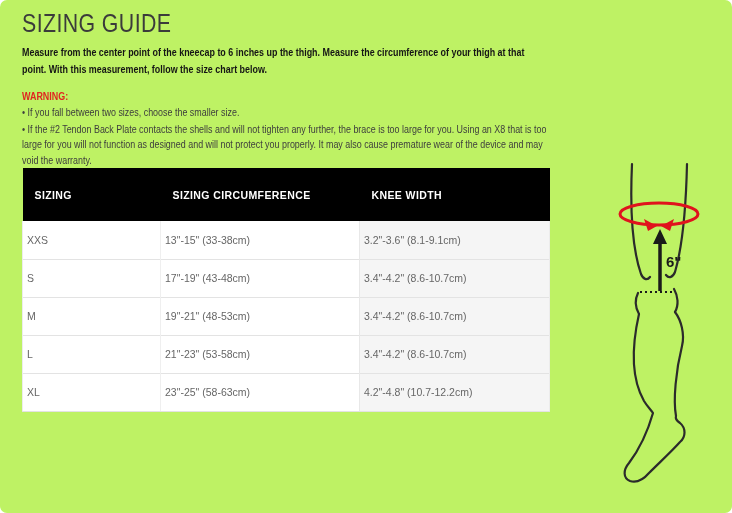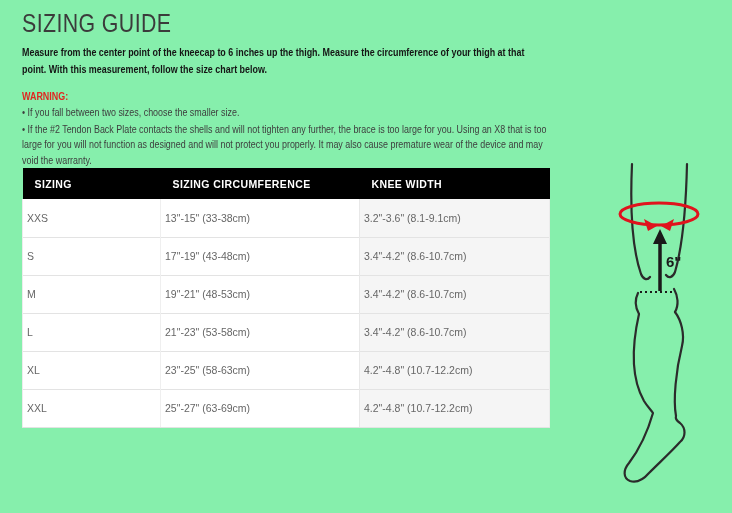--- a/index.html
+++ b/index.html
@@ -8,21 +8,21 @@
     --warning_red:#e02620;
     --measure_red:#e0131d;
     --line_dark:#2b2b2b;
     --cell_text:#666666;
     --row_border:#e3e3e3;
     --knee_col_bg:#f5f5f5;
   }
   *{margin:0;padding:0;box-sizing:border-box;}
   html,body{width:732px;height:513px;overflow:hidden;background:#ffffff;}
   body{font-family:"Liberation Sans",sans-serif;position:relative;}
-  .page{position:absolute;inset:0;background:#86efac;}
+  .page{position:absolute;inset:0;background:#bef264;border-radius:7px;}
 
   .title{
     position:absolute;left:22px;top:8px;
     font-size:26px;font-weight:300;color:#3b3b3b;letter-spacing:.5px;
     transform:scaleX(.82);transform-origin:0 0;white-space:nowrap;
   }
   .intro{
     position:absolute;left:22px;top:44px;width:600px;
     font-size:10.5px;font-weight:bold;color:#151515;line-height:17px;
     transform:scaleX(.85);transform-origin:0 0;
@@ -42,21 +42,21 @@
   table.size-chart{
     position:absolute;left:22px;top:168px;width:527px;
     border-collapse:collapse;table-layout:fixed;
   }
   .size-chart col.c1{width:138px;}
   .size-chart col.c2{width:199px;}
   .size-chart col.c3{width:190px;}
   .size-chart th{
     background:var(--table_header_bg);color:var(--table_header_text);
     font-size:10.5px;font-weight:bold;letter-spacing:.4px;
-    text-align:left;height:31px;padding-left:12px;
+    text-align:left;height:53px;padding-left:12px;
   }
   .size-chart td{
     height:38px;font-size:10.5px;color:var(--cell_text);
     padding-left:4px;background:#ffffff;
     border-top:1px solid var(--row_border);
   }
   .size-chart tbody tr:first-child td{border-top:none;}
   .size-chart tbody tr:last-child td{border-bottom:1px solid var(--row_border);}
   .size-chart td.c1{border-left:1px solid #ececec;}
   .size-chart td.c3{border-right:1px solid #ececec;background:var(--knee_col_bg);}
@@ -122,25 +122,20 @@
       <tr>
         <td class="c1">L</td>
         <td class="c2">21"-23" (53-58cm)</td>
         <td class="c3">3.4"-4.2" (8.6-10.7cm)</td>
       </tr>
       <tr>
         <td class="c1">XL</td>
         <td class="c2">23"-25" (58-63cm)</td>
         <td class="c3">4.2"-4.8" (10.7-12.2cm)</td>
       </tr>
-      <tr>
-        <td class="c1">XXL</td>
-        <td class="c2">25"-27" (63-69cm)</td>
-        <td class="c3">4.2"-4.8" (10.7-12.2cm)</td>
-      </tr>
     </tbody>
   </table>
 
   <svg class="leg-illustration" viewBox="0 0 152 363" xmlns="http://www.w3.org/2000/svg">
 
     <path class="leg-line" d="M 52,14 C 50,58 52,98 61,124 C 63,129 67,131 70,127"></path>
     <path class="leg-line" d="M 107,14 C 106,58 102,98 95,122 C 93,127 89,129 86,125"></path>
 
     <path class="leg-line" d="M 58,143 C 55,149 55,157 59,164"></path>
     <path class="leg-line" d="M 94,139 C 98,146 99,155 95,162"></path>

